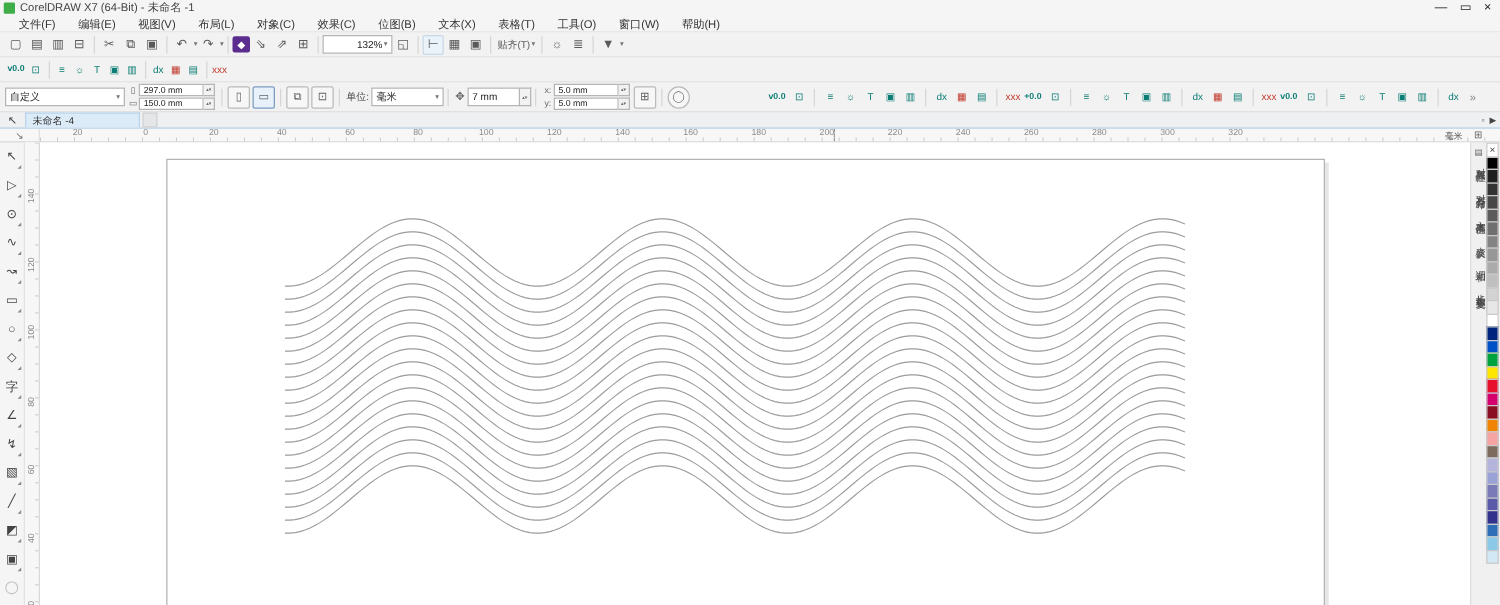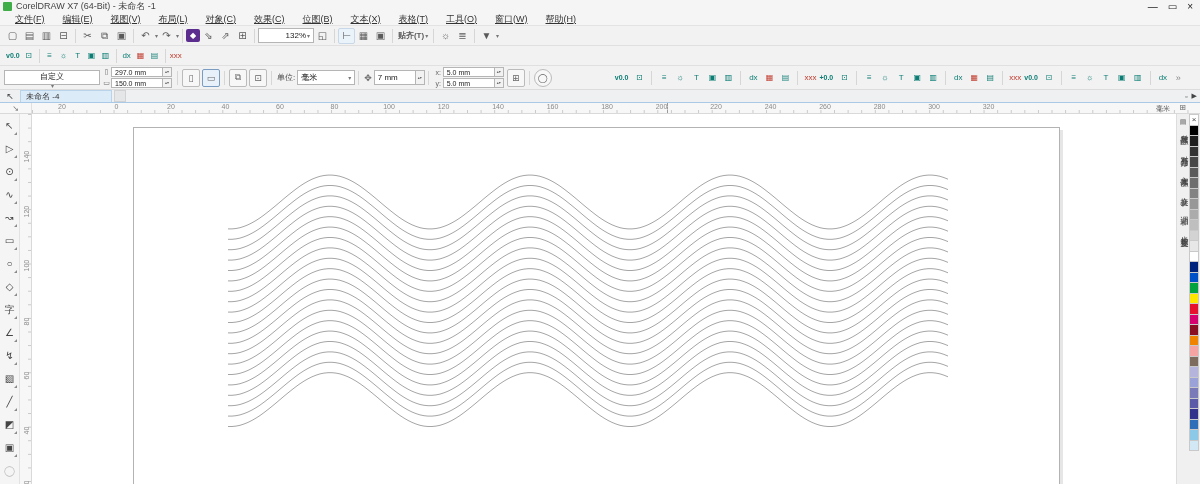--- a/index.html
+++ b/index.html
@@ -9,21 +9,21 @@
     font-size: 9px; color:#333; background:#f0f0f0;
   }
   
   .titlebar { height:13px; background:#f5f5f5; display:flex; align-items:center; padding:0 3px; }
   .app-ico { width:9px; height:9px; background:#3fae49; border-radius:1px; margin-right:4px; flex:none; }
   .title-text { font-size:9px; color:#444; flex:1; }
   .wctl { display:flex; gap:10px; padding-right:4px; }
   .wctl span { font-size:10px; color:#222; line-height:13px; cursor:default; }
   
   .menubar { height:13px; background:#f5f5f5; display:flex; align-items:center; padding-left:6px; border-bottom:1px solid #e3e3e3; }
-  .menubar span { padding:0 9px; color:#333;text-decoration:underline; }
+  .menubar span { padding:0 9px; color:#333; }
   
   .stdbar, .macrobar { height:20px; background:#f2f2f2; display:flex; align-items:center; padding:0 4px; border-bottom:1px solid #e0e0e0; }
   .tbtn { height:16px; min-width:17px; display:flex; align-items:center; justify-content:center;
           color:#5a5a5a; font-size:10px; border-radius:2px; }
   .tbtn.sm { font-size:8px; min-width:14px; }
   .tsep { width:1px; height:14px; background:#d6d6d6; margin:0 3px; }
   .dd { font-size:6px; color:#777; margin-left:1px; }
   .purple { color:#fff; background:#5b2d8e; font-size:8px; min-width:14px; height:13px; }
   .teal { color:#0b7d74; }
   .redic { color:#c0392b; }
@@ -132,21 +132,21 @@
   <div class="field zoomsel">
     <span>132%</span>
     <span class="dd">▾</span>
   </div>
   <span class="tbtn">◱</span>
   <span class="tsep"></span>
   <span class="tbtn" style="border:1px solid #c9d8e8; background:#eaf2fa;">⊢</span>
   <span class="tbtn">▦</span>
   <span class="tbtn">▣</span>
   <span class="tsep"></span>
-  <span class="tbtn" style="min-width:34px; font-size:8px;font-weight:bold;">
+  <span class="tbtn" style="min-width:34px; font-size:8px;">
     <span>贴齐(T)</span>
     <span class="dd">▾</span>
   </span>
   <span class="tsep"></span>
   <span class="tbtn">☼</span>
   <span class="tbtn">≣</span>
   <span class="tsep"></span>
   <span class="tbtn">▼</span>
   <span class="dd">▾</span>
 </div>
@@ -162,21 +162,21 @@
   <span class="tbtn sm teal">▥</span>
   <span class="tsep"></span>
   <span class="tbtn sm teal">dx</span>
   <span class="tbtn sm redic">▦</span>
   <span class="tbtn sm teal">▤</span>
   <span class="tsep"></span>
   <span class="tbtn sm redic">xxx</span>
 </div>
 
 <div class="propbar">
-  <div class="field" style="width:96px; justify-content:space-between;flex-direction:column;">
+  <div class="field" style="width:96px; justify-content:space-between;">
     <span>自定义</span>
     <span class="dd">▾</span>
   </div>
   <div class="pair">
     <div class="row">
       <span class="glyph">▯</span>
       <span class="field">297.0 mm</span>
       <span class="spin">▴▾</span>
     </div>
     <div class="row">

